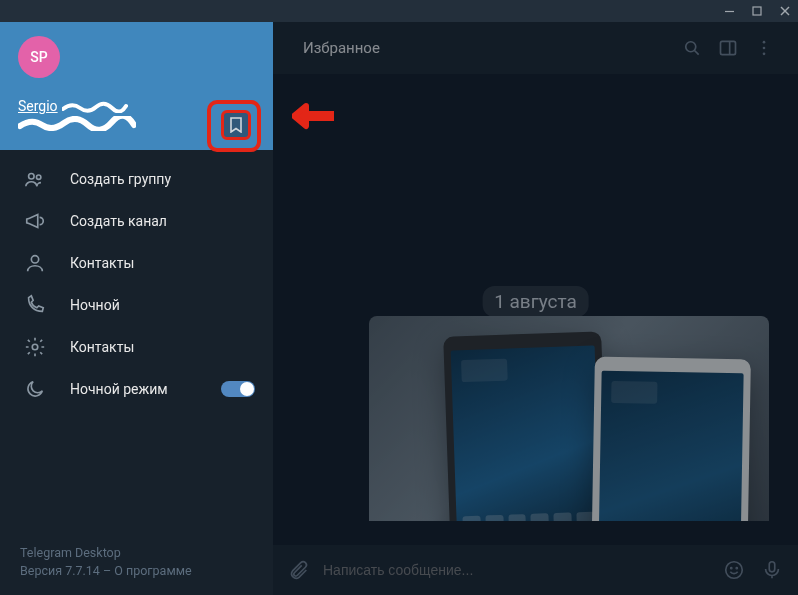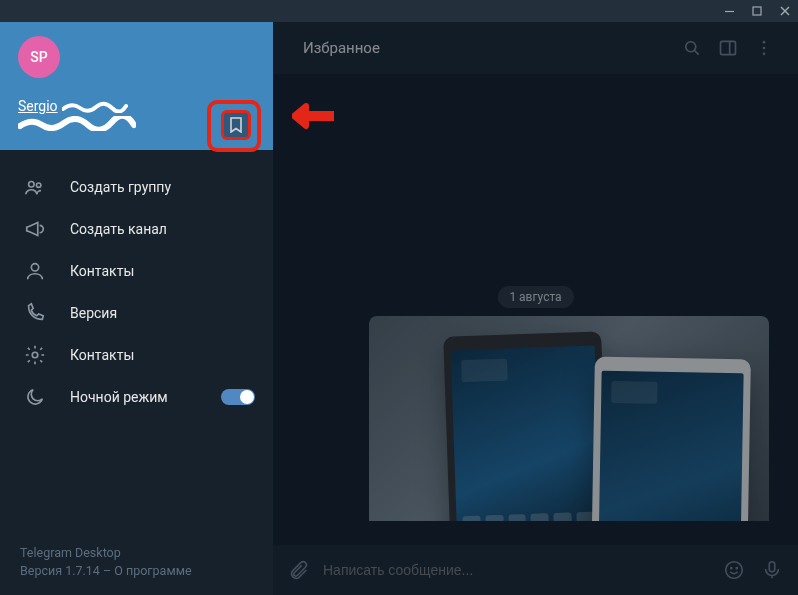--- a/index.html
+++ b/index.html
@@ -60,21 +60,21 @@
 }
 .highlight-box {
   position:absolute;
   right: 12px; top: 78px;
   width: 54px; height: 52px;
   border: 4px solid #e32617;
   border-radius: 10px;
   pointer-events:none;
 }
 
-.menu { padding-top: 16px; flex:1; }
+.menu { padding-top: 8px; flex:1; }
 .menu-item {
   display:flex; align-items:center;
   height: 42px;
   padding: 0 18px 0 24px;
   color: #e9e9e9;
   font-size: 14px;
   cursor:pointer;
   gap: 24px;
 }
 .menu-item .icon { width: 22px; display:flex; justify-content:center; color:#8a97a3;}
@@ -111,21 +111,21 @@
 }
 .chat-title { font-size: 15px; color:#e9e9e9; flex:1; padding-left: 14px;}
 .hdr-icon { color:#707f8e; width: 36px; display:flex; justify-content:center; cursor:pointer;}
 
 .chat-body { flex:1; position:relative; overflow:hidden;}
 .date-badge {
   position:absolute; top: 188px; left:50%; transform:translateX(-50%);
   background: rgba(50,60,70,0.7);
   padding: 4px 12px;
   border-radius: 12px;
-  font-size: 12px;
+  font-size: 19px;
   color:#d0d5db;
 }
 .msg-image {
   position:absolute;
   top: 218px; left: 96px;
   width: 400px; height: 268px;
   border-radius: 8px;
   overflow:hidden;
   background: linear-gradient(135deg, #556068 0%, #7b8891 40%, #3d454c 100%);
 }
@@ -253,21 +253,21 @@
             </svg>
           </span>
         <span>Контакты</span>
       </div>
       <div class="menu-item">
         <span class="icon">
             <svg width="22" height="22" viewBox="0 0 24 24" fill="none" stroke="currentColor" stroke-width="1.8">
               <path d="M5 4c0 9 6 15 15 15l1-4-5-2-2 2c-3-1-5-3-6-6l2-2-2-5z"></path>
             </svg>
           </span>
-        <span>Версия</span>
+        <span>Ночной</span>
       </div>
       <div class="menu-item">
         <span class="icon">
             <svg width="22" height="22" viewBox="0 0 24 24" fill="none" stroke="currentColor" stroke-width="1.8">
               <circle cx="12" cy="12" r="3"></circle>
               <path d="M12 2v3M12 19v3M4.2 4.2l2.1 2.1M17.7 17.7l2.1 2.1M2 12h3M19 12h3M4.2 19.8l2.1-2.1M17.7 6.3l2.1-2.1"></path>
             </svg>
           </span>
         <span>Контакты</span>
       </div>
@@ -277,21 +277,21 @@
               <path d="M20 14A8 8 0 1 1 10 4a6 6 0 0 0 10 10z"></path>
             </svg>
           </span>
         <span>Ночной режим</span>
         <span class="toggle"></span>
       </div>
     </div>
 
     <div class="footer">
       <div>Telegram Desktop</div>
-      <div><span>Версия 1.7.14 – </span><a>О программе</a></div>
+      <div><span>Версия 7.7.14 – </span><a>О программе</a></div>
     </div>
   </div>
 
   <div class="main">
     <div class="chat-header">
       <span class="chat-title">Избранное</span>
       <span class="hdr-icon">
           <svg width="20" height="20" viewBox="0 0 24 24" fill="none" stroke="currentColor" stroke-width="2">
             <circle cx="10.5" cy="10.5" r="6"></circle>
             <line x1="20" y1="20" x2="15" y2="15"></line>

